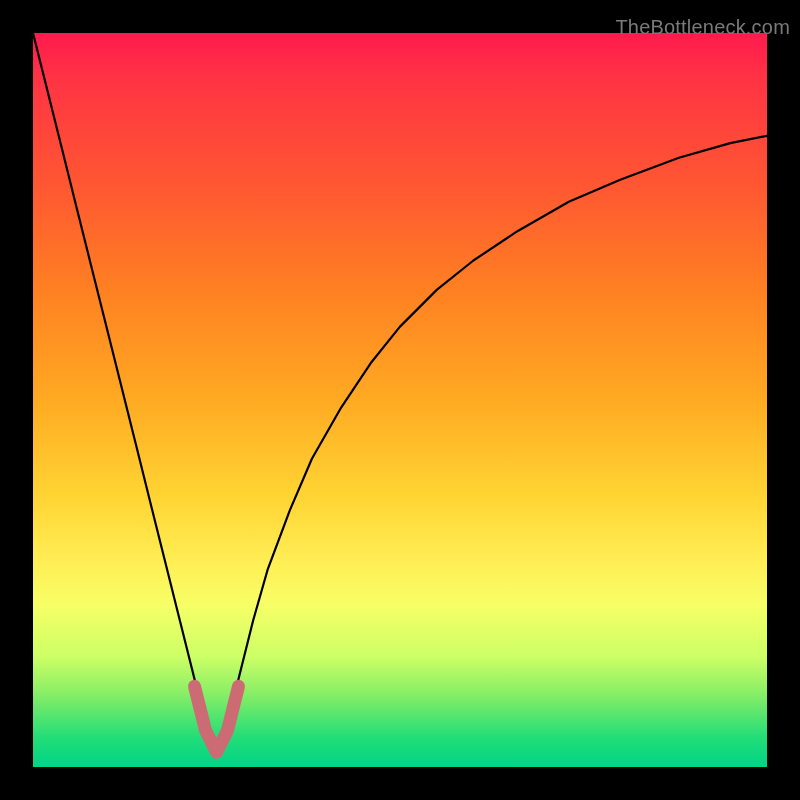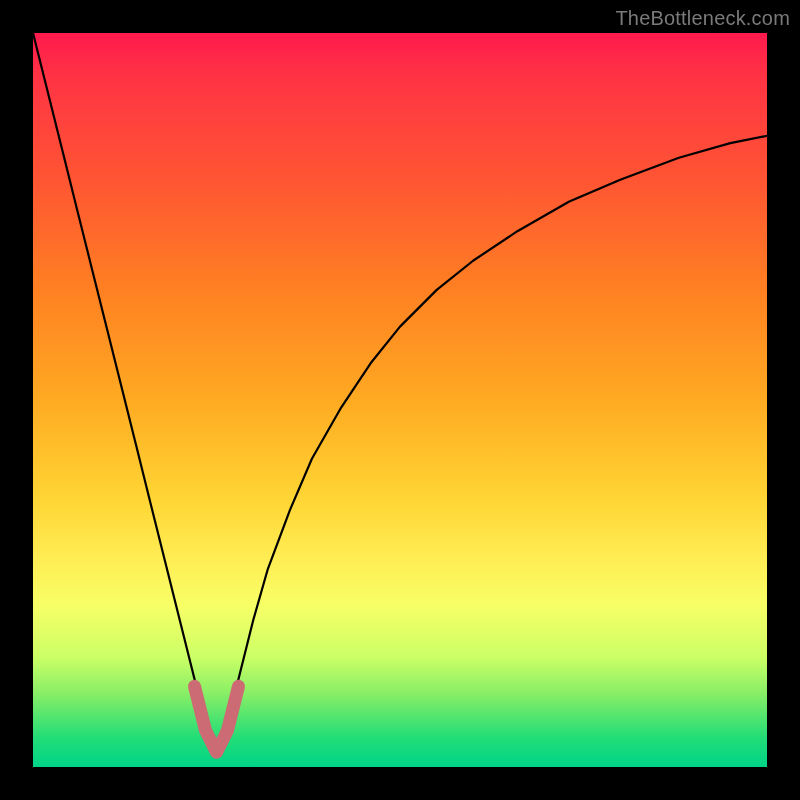--- a/index.html
+++ b/index.html
@@ -35,21 +35,21 @@
       #ffee55 72%,
       #f7ff66 78%,
       #ccff66 85%,
       #88ee66 90%,
       #22dd77 96%,
       #00d488 100%
     );
   }
   .watermark {
     position: absolute;
-    top: 7px;
+    top: 16px;
     right: 10px;
     color: #7a7a7a;
     font-size: 20px;
     font-weight: 400;
     letter-spacing: 0.2px;
     z-index: 20;
   }
   svg.curves {
     position: absolute;
     inset: 0;

